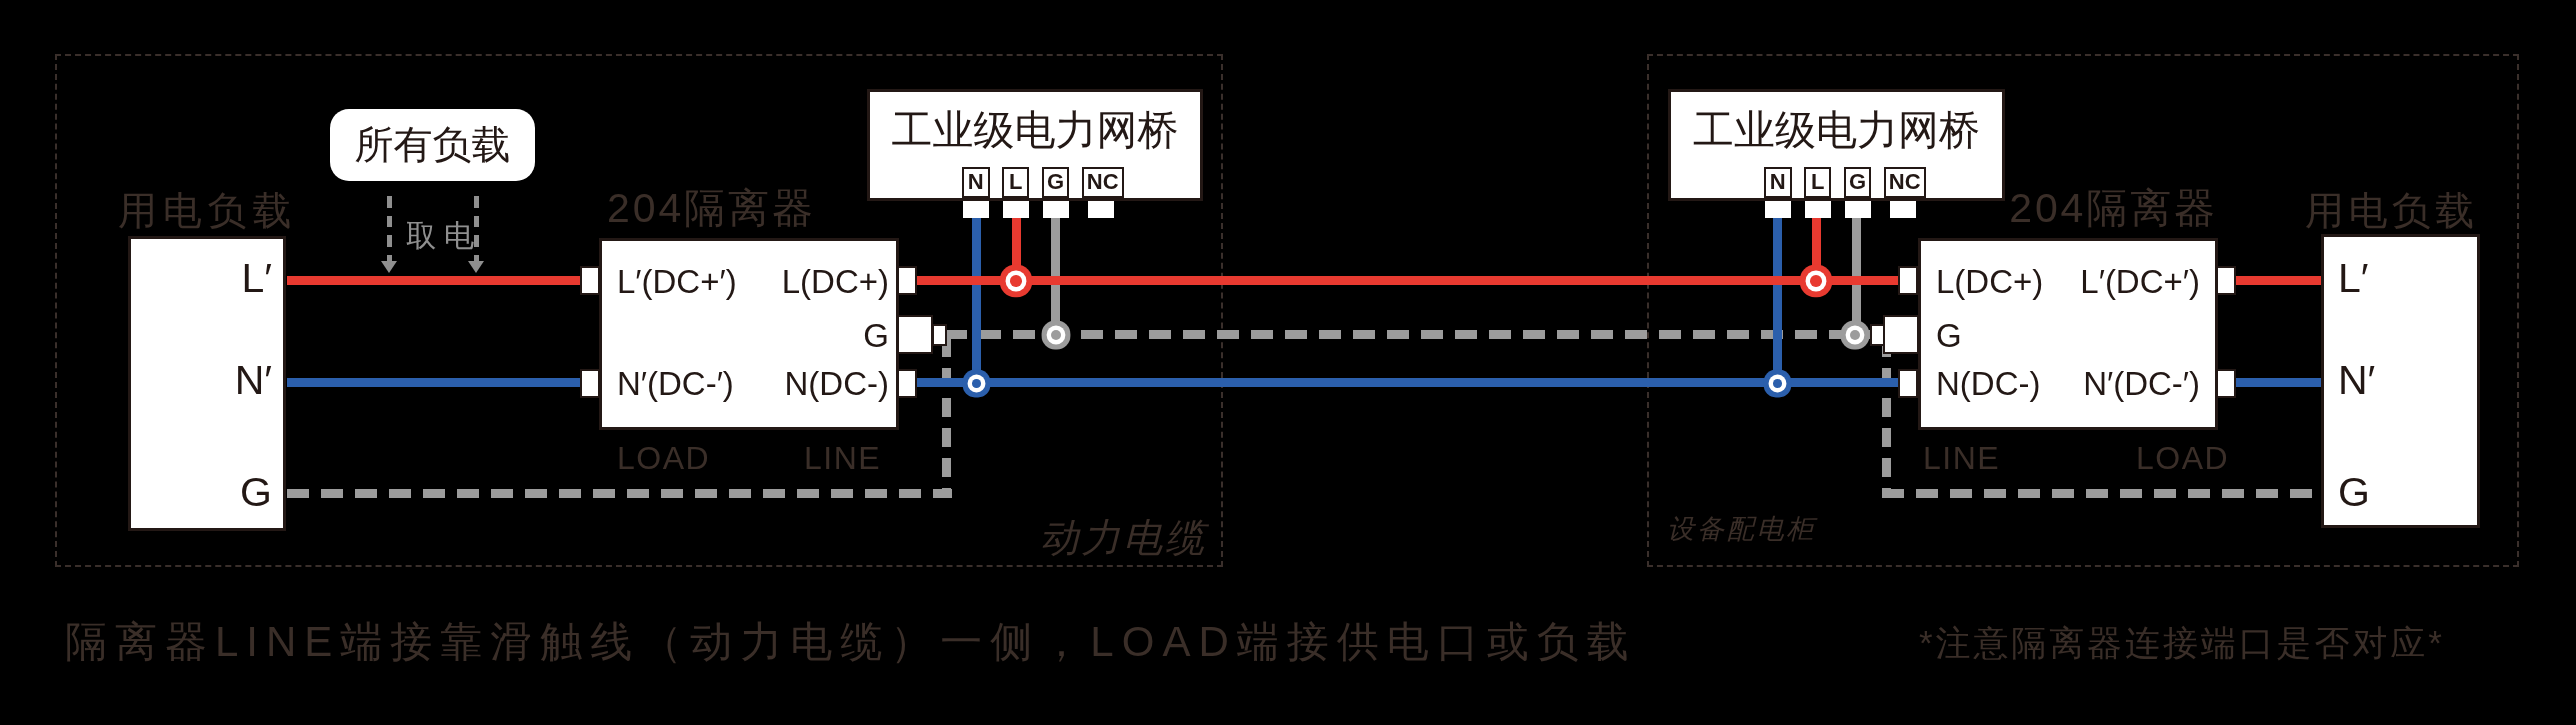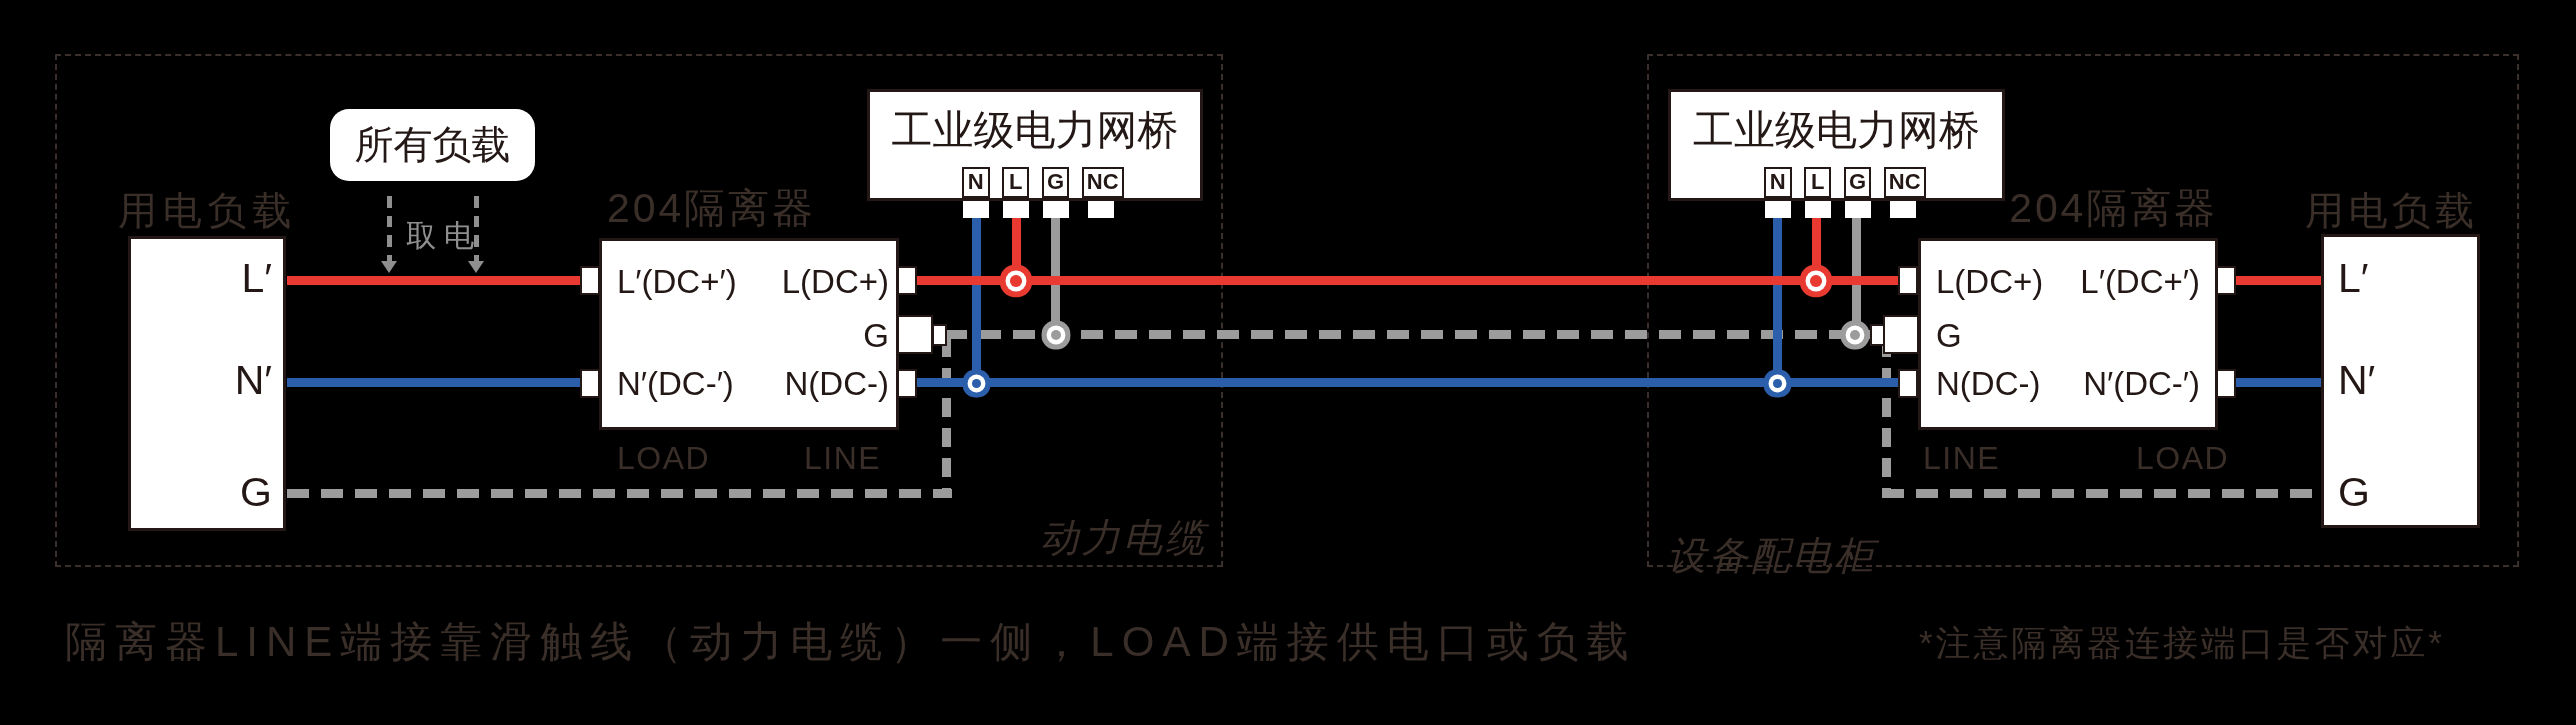--- a/index.html
+++ b/index.html
@@ -36,21 +36,21 @@
 </style>
 </head>
 <body>
 
 <div id="canvas">
 
   <div class="region" style="left:55px;top:54px;width:1164px;height:509px;"></div>
   <div class="region" style="left:1647px;top:54px;width:868px;height:509px;"></div>
 
   <div class="lbl dark" style="left:993px;top:511px;width:214px;font-size:39px;font-style:italic;text-align:right;letter-spacing:2.9px;">动力电缆</div>
-  <div class="lbl dark" style="left:1667px;top:529px;font-size:39px;font-style:italic;letter-spacing:2.9px;">设备配电柜</div>
+  <div class="lbl dark" style="left:1667px;top:511px;font-size:27px;font-style:italic;letter-spacing:2.9px;">设备配电柜</div>
 
   <div class="wire-h" style="left:287px;top:276px;width:295px;background:#e83a30;"></div>
   <div class="wire-h" style="left:916px;top:276px;width:985px;background:#e83a30;"></div>
   <div class="wire-h" style="left:2235px;top:276px;width:86px;background:#e83a30;"></div>
 
   <div class="wire-h" style="left:287px;top:378px;width:295px;background:#2b5fac;"></div>
   <div class="wire-h" style="left:916px;top:378px;width:985px;background:#2b5fac;"></div>
   <div class="wire-h" style="left:2235px;top:378px;width:86px;background:#2b5fac;"></div>
 
   <div class="gwire-h" style="left:945px;top:330px;width:938px;"></div>

